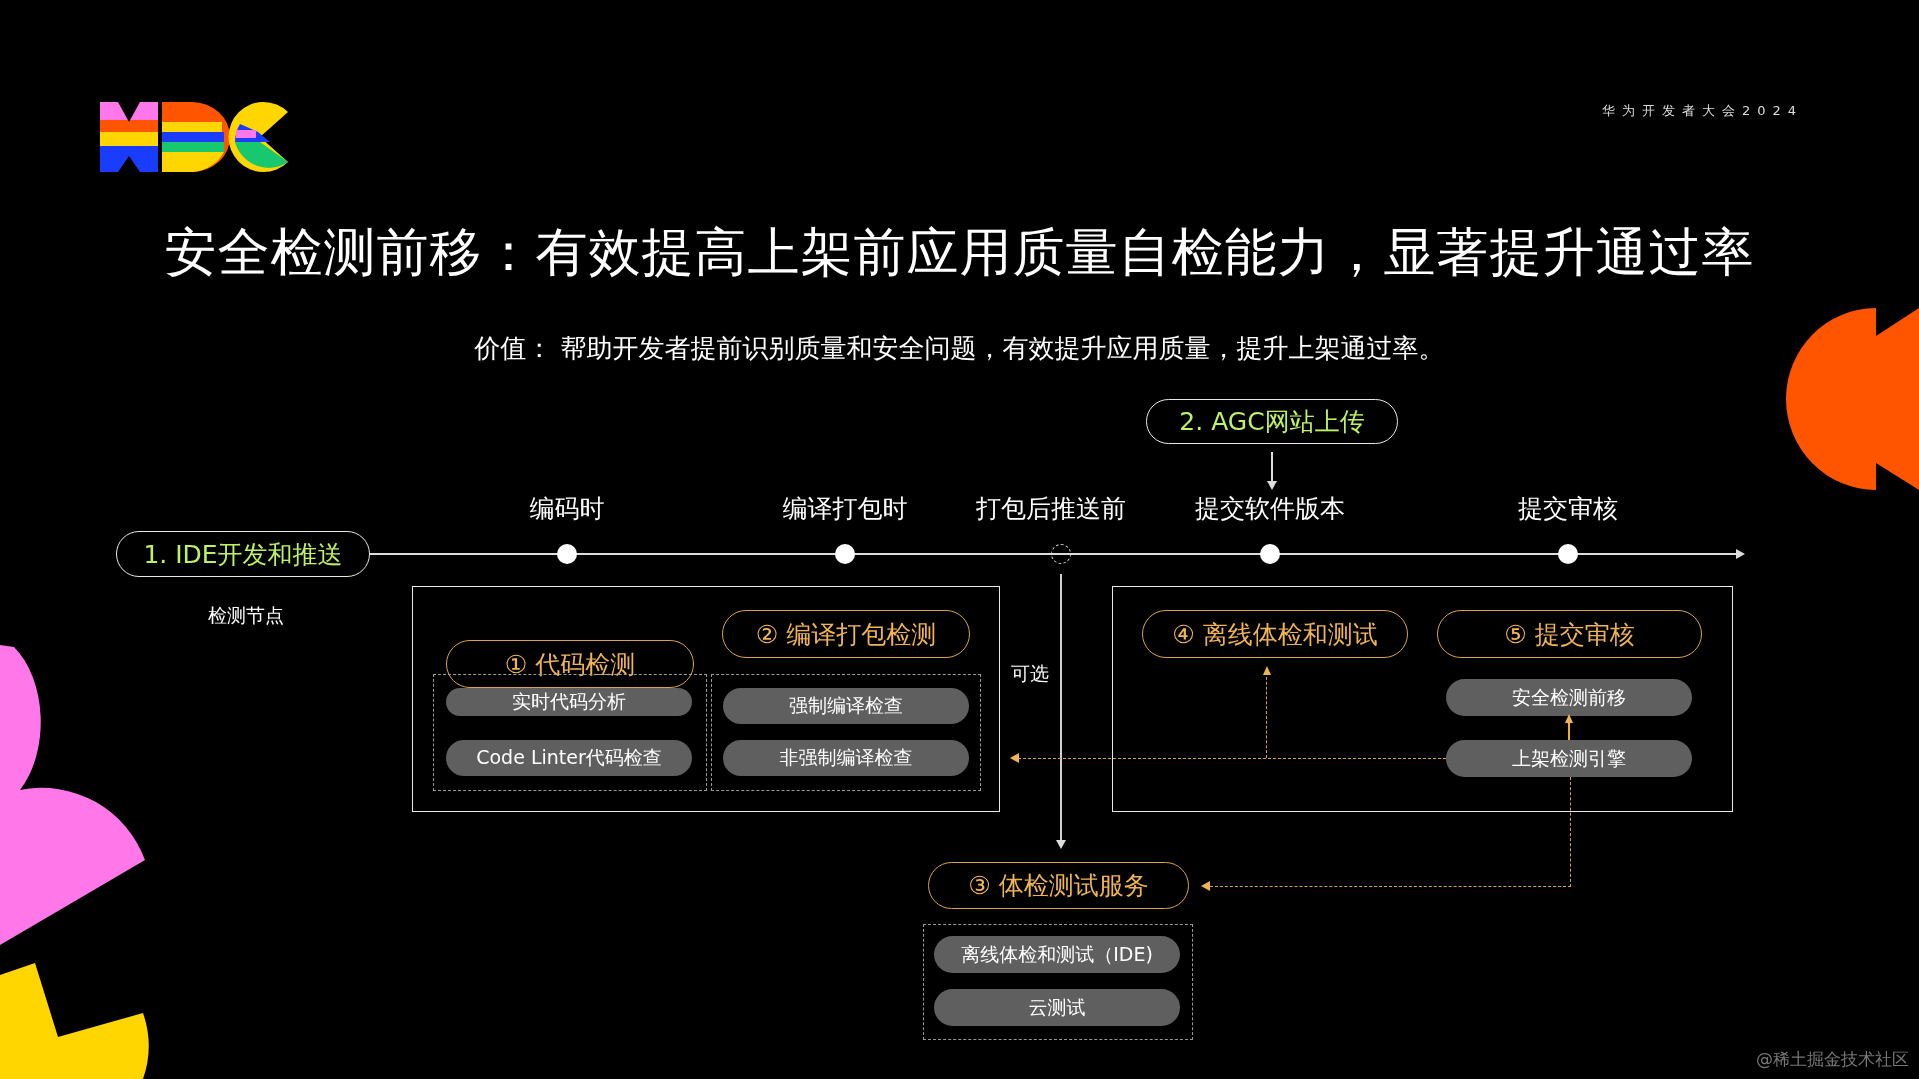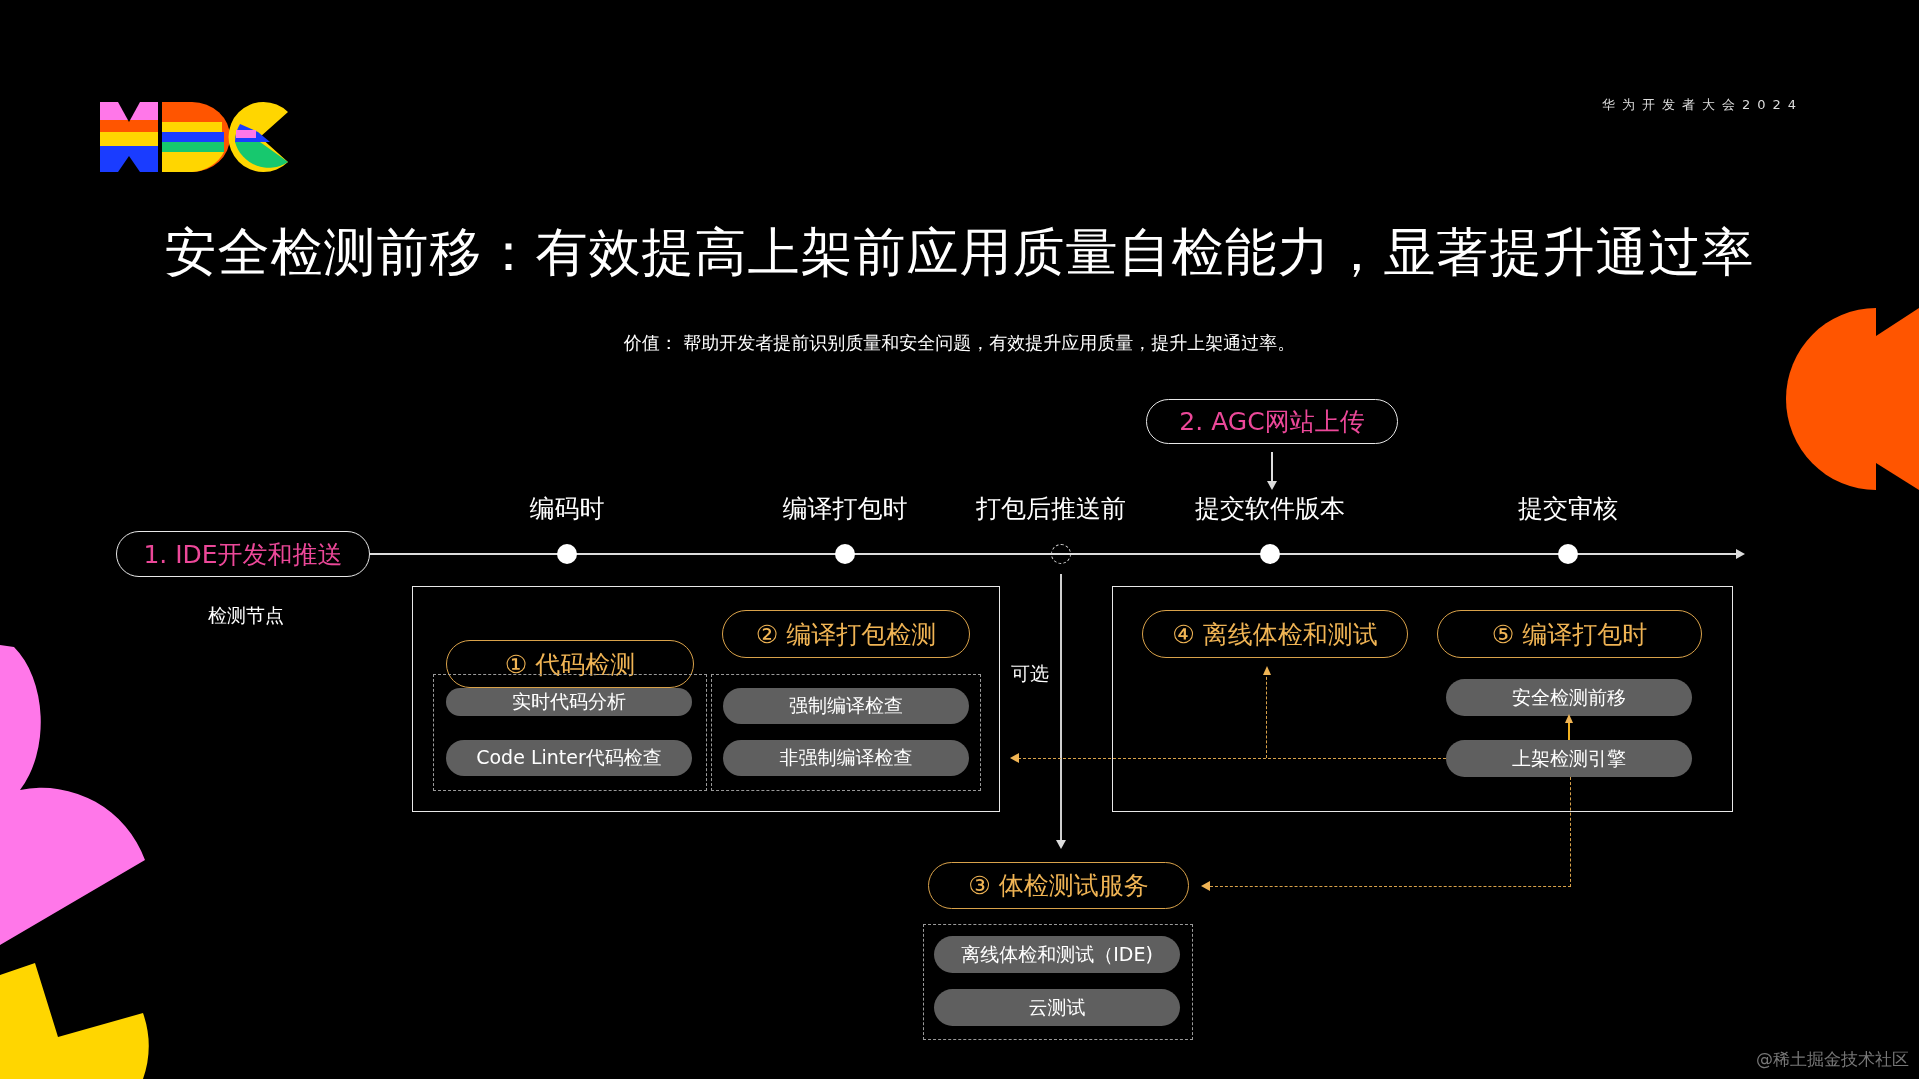--- a/index.html
+++ b/index.html
@@ -6,30 +6,30 @@
     body {
       width: 1919px; height: 1079px; background: #000; position: relative; overflow: hidden;
       font-family: "DejaVu Sans", "Liberation Sans", sans-serif; color: #fff;
     }
     .abs { position: absolute; }
     .title {
       left: 0; width: 1919px; top: 218px; text-align: center;
       font-size: 52px; font-weight: normal; letter-spacing: 1px; color: #fff;
     }
     .subtitle {
-      left: 0; width: 1919px; top: 331px; text-align: center; font-size: 18px; color: #fff;
+      left: 0; width: 1919px; top: 331px; text-align: center; font-size: 26px; color: #fff;
     }
     .hdc-badge { left: 1568px; top: 92px; width: 260px; }
     .hdc-main { font-family: "Liberation Sans", sans-serif; font-size: 40px; font-weight: bold; letter-spacing: 1px; white-space: nowrap; }
     .hdc-main .br { color: #e0263a; font-weight: normal; }
-    .hdc-sub { font-size: 13px; letter-spacing: 7px; margin-top: 4px; padding-left: 34px; color: #ddd; }
+    .hdc-sub { font-size: 13px; letter-spacing: 7px; margin-top: 10px; padding-left: 34px; color: #ddd; }
 
     .pill-outline {
       border: 1.5px solid #e8e8e8; border-radius: 30px; display: flex; align-items: center; justify-content: center;
-      font-size: 25px; color: #ec4899; box-sizing: border-box;
+      font-size: 25px; color: #bef264; box-sizing: border-box;
     }
     .stage-label { font-size: 25px; text-align: center; width: 220px; margin-left: -110px; top: 492px; }
     .node { width: 20px; height: 20px; border-radius: 50%; background: #fff; margin-left: -10px; top: 544px; }
     .node-dashed { background: transparent; border: 1.5px dashed #ddd; width: 20px; height: 20px; box-sizing: border-box; }
     .timeline { left: 370px; top: 553px; width: 1368px; height: 2px; background: #ddd; }
     .timeline-arrow { left: 1736px; top: 549px; width: 0; height: 0; border-left: 9px solid #ddd; border-top: 5px solid transparent; border-bottom: 5px solid transparent; }
 
     .box-solid { border: 1.5px solid #e8e8e8; box-sizing: border-box; }
     .box-dashed { border: 1.5px dashed #9a9a9a; box-sizing: border-box; }
     .pill-gold {
@@ -131,21 +131,21 @@
 <div class="abs pill-gold" style="left:722px; top:610px; width:248px; height:48px;">② 编译打包检测</div>
 <div class="abs box-dashed" style="left:433px; top:674px; width:274px; height:117px;"></div>
 <div class="abs box-dashed" style="left:711px; top:674px; width:270px; height:117px;"></div>
 <div class="abs pill-gray" style="left:446px; top:688px; width:246px; height:28px;">实时代码分析</div>
 <div class="abs pill-gray" style="left:446px; top:740px; width:246px; height:36px;">Code Linter代码检查</div>
 <div class="abs pill-gray" style="left:723px; top:688px; width:246px; height:36px;">强制编译检查</div>
 <div class="abs pill-gray" style="left:723px; top:740px; width:246px; height:36px;">非强制编译检查</div>
 
 <div class="abs box-solid" style="left:1112px; top:586px; width:621px; height:226px;"></div>
 <div class="abs pill-gold" style="left:1142px; top:610px; width:266px; height:48px;">④ 离线体检和测试</div>
-<div class="abs pill-gold" style="left:1437px; top:610px; width:265px; height:48px;">⑤ 编译打包时</div>
+<div class="abs pill-gold" style="left:1437px; top:610px; width:265px; height:48px;">⑤ 提交审核</div>
 <div class="abs pill-gray" style="left:1446px; top:679px; width:246px; height:37px;">安全检测前移</div>
 <div class="abs pill-gray" style="left:1446px; top:740px; width:246px; height:37px;">上架检测引擎</div>
 <div class="abs gold-solid-v" style="left:1568px; top:720px; height:20px;"></div>
 <div class="abs gold-arrow-up" style="left:1565px; top:714px;"></div>
 
 <div class="abs gold-dash-h" style="left:1018px; top:758px; width:428px;"></div>
 <div class="abs gold-arrow-left" style="left:1010px; top:753px;"></div>
 <div class="abs gold-dash-v" style="left:1266px; top:672px; height:86px;"></div>
 <div class="abs gold-arrow-up" style="left:1263px; top:666px;"></div>
 <div class="abs gold-dash-v" style="left:1570px; top:777px; height:110px;"></div>

